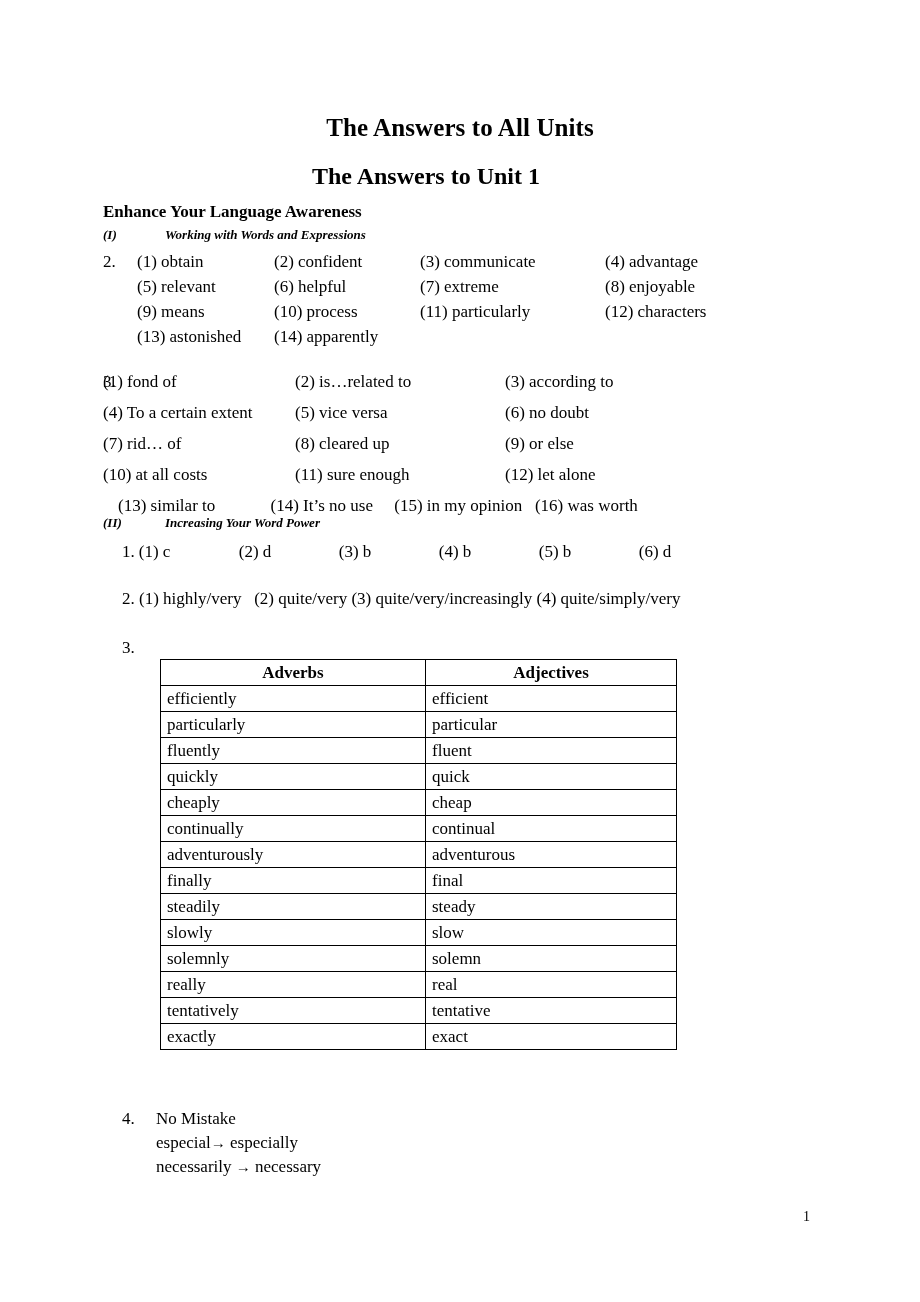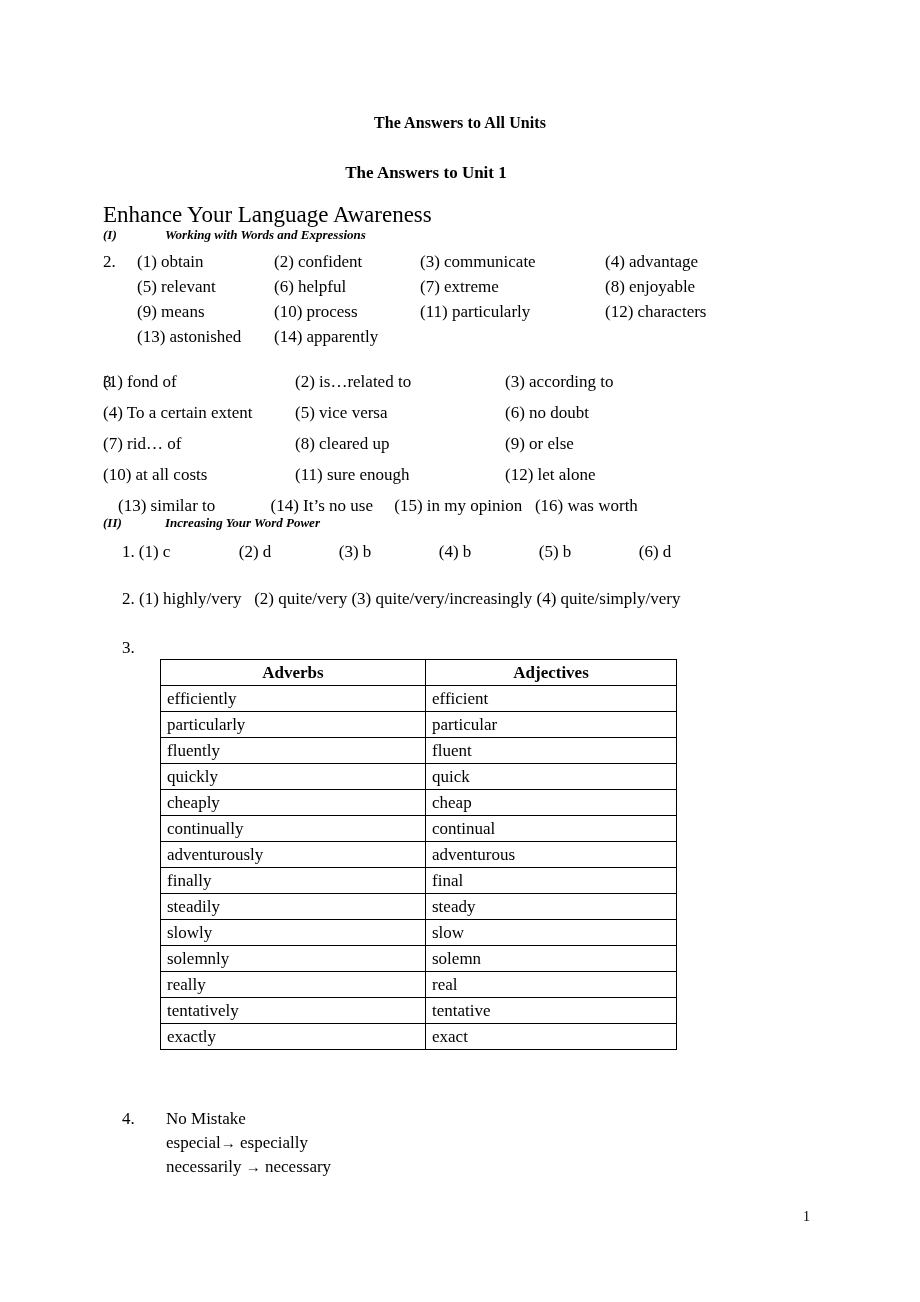--- a/index.html
+++ b/index.html
@@ -21,37 +21,37 @@
     width: 920px;
     height: 1302px;
   }
 
   
   .doc-title {
     position: absolute;
     left: 0; top: 114px;
     width: 920px;
     text-align: center;
-    font-size: 16px;
+    font-size: 25px;
     font-weight: bold;
     letter-spacing: 0.1px;
   }
   .unit-title {
     position: absolute;
     left: 0; top: 163px;
     width: 852px;
     text-align: center;
-    font-size: 17px;
+    font-size: 24px;
     font-weight: bold;
   }
   .section-head {
     position: absolute;
     left: 103px; top: 202px;
-    font-size: 23px;
-    font-weight: normal;
+    font-size: 17px;
+    font-weight: bold;
   }
 
   
   .roman-head {
     position: absolute;
     font-weight: bold;
     font-style: italic;
     font-size: 13px;
   }
   .roman-head .num { display: inline-block; width: 62px; }
@@ -165,21 +165,21 @@
   #block-4 {
     position: absolute;
     left: 122px; top: 1109px;
     font-size: 17px;
   }
   #block-4 .lead {
     position: absolute;
     left: 0; top: 0;
   }
   #block-4 .lines {
-    margin-left: 44px;
+    margin-left: 34px;
   }
   #block-4 .line {
     height: 24px;
     white-space: pre;
   }
   #block-4 .arrow {
     font-size: 15px;
   }
 
   

